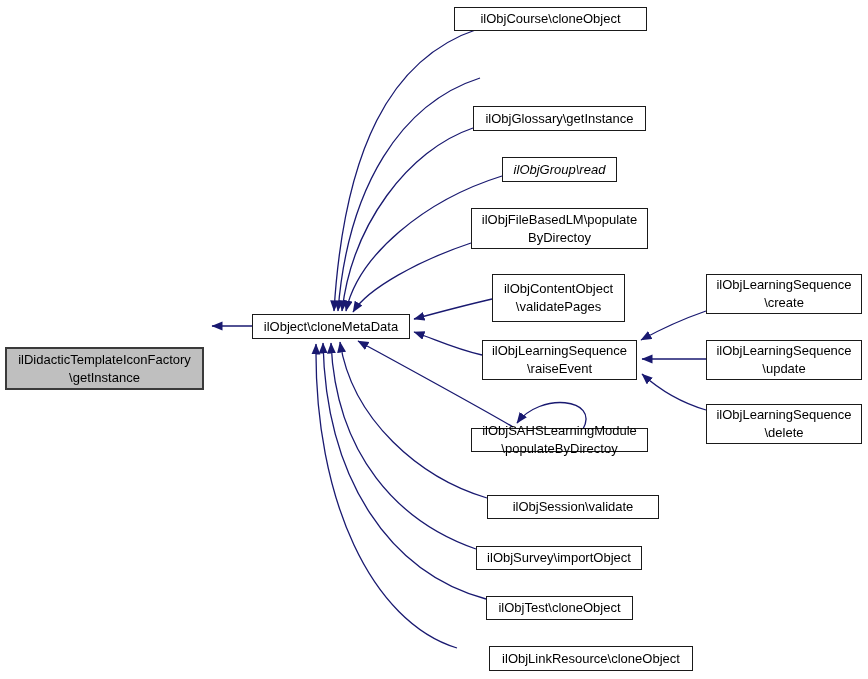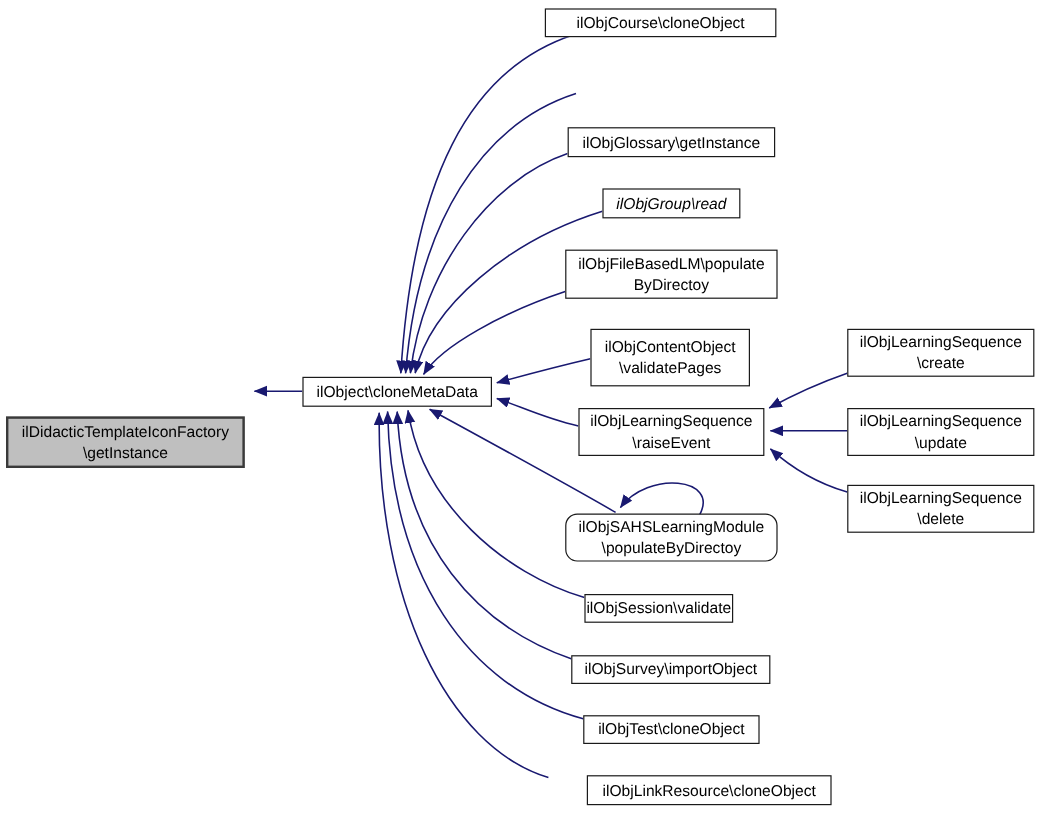--- a/index.html
+++ b/index.html
@@ -32,22 +32,22 @@
   
   #n-root         {left:5px;   top:307px; width:199px; height:43px;margin-top:40px;}
   #n-meta         {left:252px; top:314px; width:158px; height:25px;}
   #n-course       {left:454px; top:7px;   width:193px; height:24px;}
   #n-exercise     {left:480px; top:57px;  width:158px; height:24px;}
   #n-glossary     {left:473px; top:106px; width:173px; height:25px;}
   #n-group        {left:502px; top:157px; width:115px; height:25px;font-style:italic;}
   #n-filebasedlm  {left:471px; top:208px; width:177px; height:41px;}
   #n-contentobject{left:492px; top:274px; width:133px; height:48px;}
   #n-raiseevent   {left:482px; top:340px; width:155px; height:40px;}
-  #n-sahs         {left:471px; top:428px; width:177px; height:40px;border-radius:10px;}
-  #n-session      {left:487px; top:495px; width:124px; height:24px;}
+  #n-sahs         {left:471px; top:428px; width:177px; height:24px;}
+  #n-session      {left:487px; top:495px; width:172px; height:24px;}
   #n-survey       {left:476px; top:546px; width:166px; height:24px;}
   #n-test         {left:486px; top:596px; width:147px; height:24px;}
   #n-linkresource {left:457px; top:646px; width:204px; height:25px;margin-left:32px;}
   #n-lscreate     {left:706px; top:274px; width:156px; height:40px;}
   #n-lsupdate     {left:706px; top:340px; width:156px; height:40px;}
   #n-lsdelete     {left:706px; top:404px; width:156px; height:40px;}
 </style>
 </head>
 <body>
 

